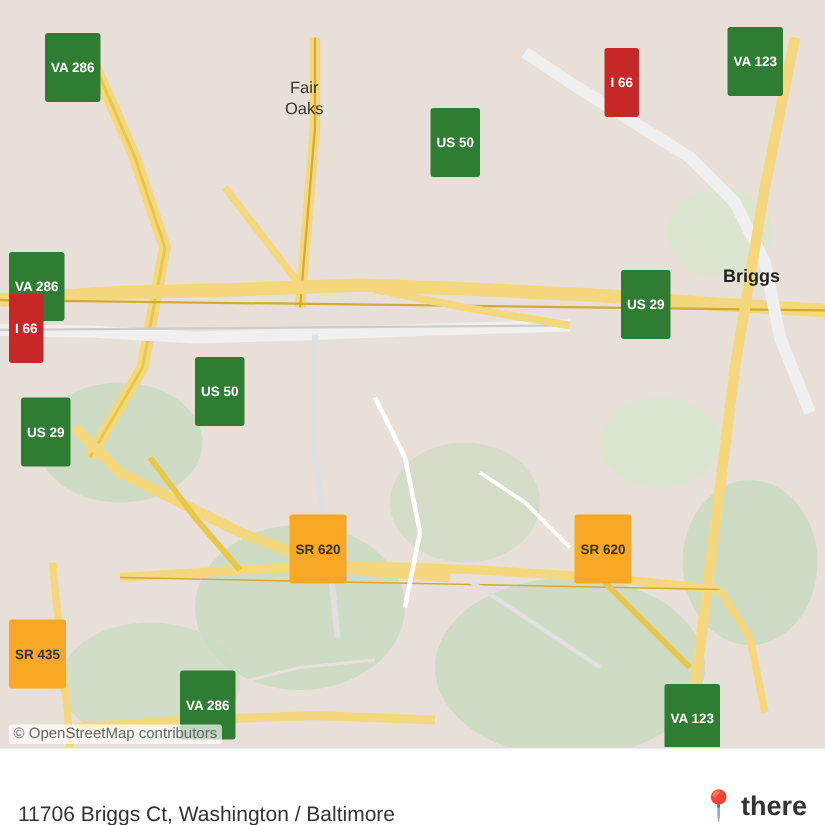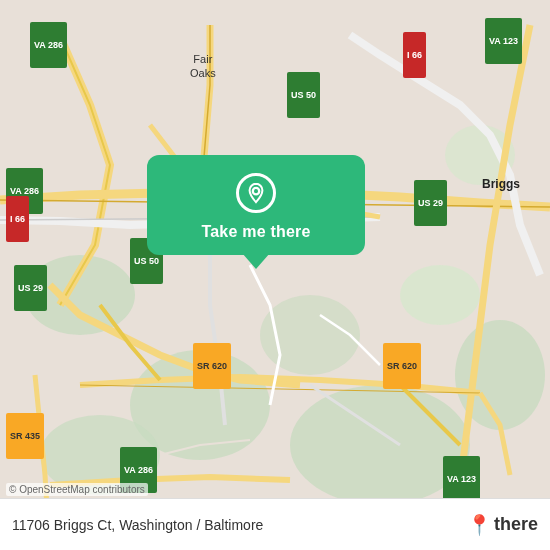--- a/index.html
+++ b/index.html
@@ -37,21 +37,21 @@
 
     
     .bottom-bar {
       position: absolute;
       bottom: 0;
       left: 0;
       right: 0;
       background: white;
       height: 52px;
       display: flex;
-      align-items: center;
+      align-items: flex-end;
       padding: 0 12px;
       gap: 8px;
       border-top: 1px solid #ddd;
       z-index: 10;
     }
 
     .bottom-bar-text {
       font-size: 14px;
       color: #333;
       font-weight: 500;
@@ -261,29 +261,20 @@
 
   <div class="road-badge yellow" style="left:6px; top:413px;">SR 435</div>
 
   <div class="road-badge green" style="left:120px; top:447px;">VA 286</div>
 
   <div class="road-badge green" style="left:443px; top:456px;">VA 123</div>
 
   <div class="town-label" style="left:190px; top:52px;">Fair<br>Oaks</div>
   <div class="city-label" style="left:482px; top:177px;">Briggs</div>
 
-  <div class="map-popup">
-    <div class="popup-pin-icon">
-      <svg viewBox="0 0 24 24" fill="none" xmlns="http://www.w3.org/2000/svg">
-        <circle cx="12" cy="10" r="3.5" stroke="white" stroke-width="2.5" fill="none"></circle>
-        <path d="M12 2C8.13 2 5 5.13 5 9c0 5.25 7 13 7 13s7-7.75 7-13c0-3.87-3.13-7-7-7z" stroke="white" stroke-width="2.2" fill="none"></path>
-      </svg>
-    </div>
-    <span class="popup-label">Take me there</span>
-  </div>
 
   <div class="attribution">© OpenStreetMap contributors</div>
 
   <div class="bottom-bar">
     <span class="bottom-bar-text">11706 Briggs Ct, Washington / Baltimore</span>
     <div class="moovit-logo">
       <span class="moovit-pin">📍</span>
       <span class="moovit-logo-text">there</span>
     </div>
   </div>

